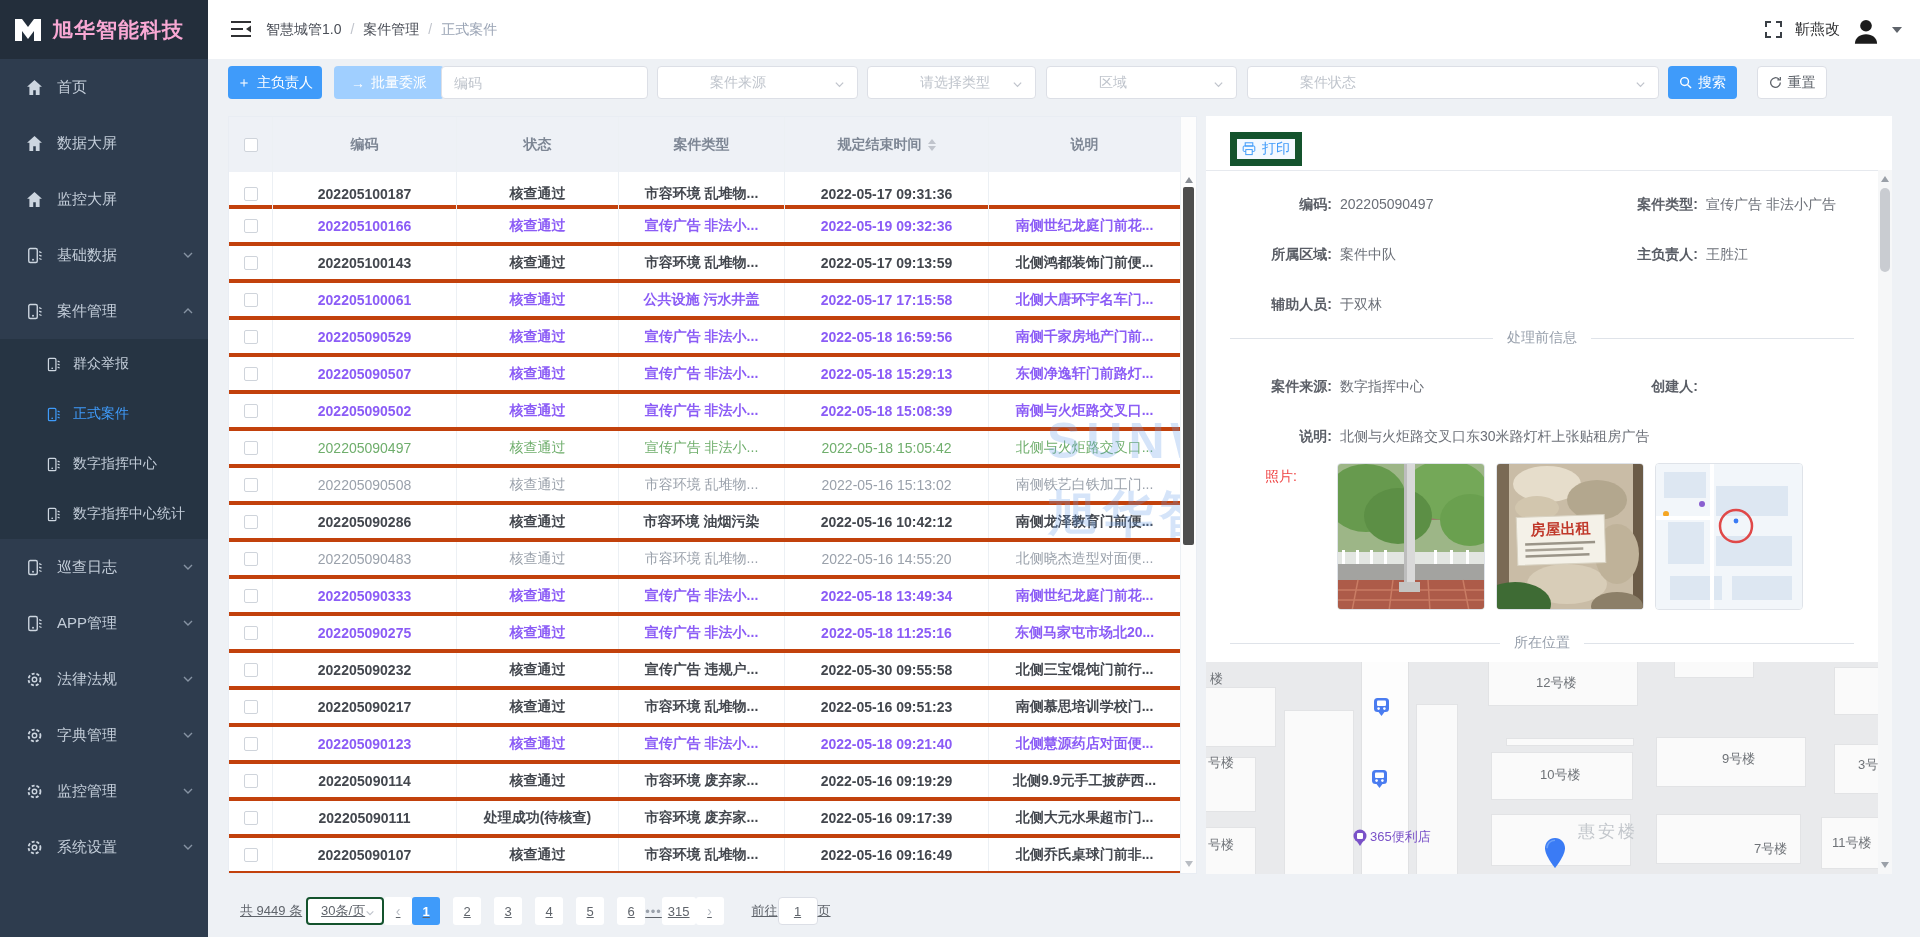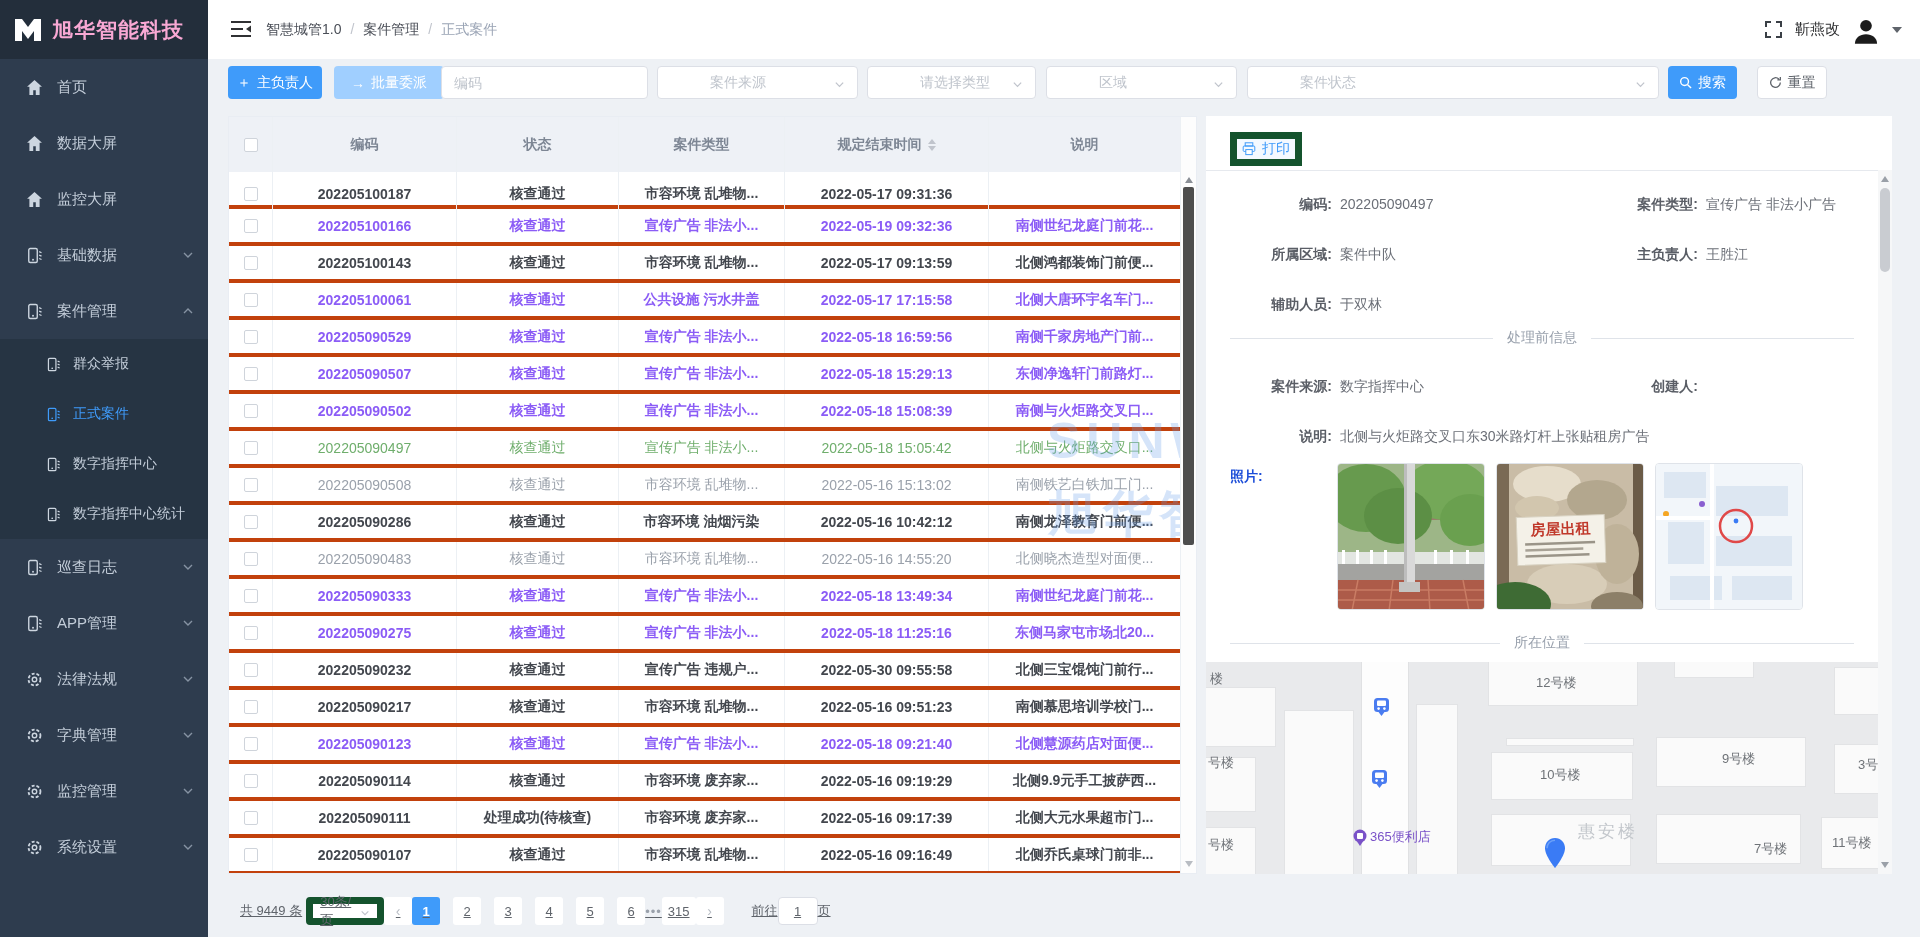--- a/index.html
+++ b/index.html
@@ -80,21 +80,21 @@
   .d-topline { position:absolute; left:0; top:54px; width:672px; height:1px; background:#e6e9ee; }
   .d-row { position:absolute; left:0; width:660px; display:grid; grid-template-columns:102px 230px 120px auto; column-gap:8px; padding-left:24px; font-size:14px; align-items:start; }
   .dl { font-weight:bold; color:#5a5e66; text-align:right; }
   .dv { color:#6b6f77; }
   .d-row .span2 { grid-column:2 / 5; }
   .sect { position:absolute; left:24px; width:624px; display:flex; align-items:center; gap:14px; color:#98a0ac; font-size:14px; }
   .sect::before, .sect::after { content:""; flex:1; height:1px; background:#dfe3e9; }
   .photos { position:absolute; left:131px; top:347px; display:flex; gap:11px; }
   .photo { width:148px; height:147px; border-radius:4px; border:1px solid #dfe3e9; overflow:hidden; background:#fff; }
   .photo svg { display:block; }
-  .photo-label { position:absolute; left:24px; top:352px; width:102px; text-align:left; font-weight:bold; color:#1d4ed8; }
+  .photo-label { position:absolute; left:24px; top:352px; width:102px; text-align:center; font-weight:normal; color:#ef4444; }
 
   .d-scroll { position:absolute; right:0; top:54px; width:14px; height:704px; background:#f6f7f8; }
   .d-arrow { position:absolute; left:3px; width:0; height:0; border-left:4px solid transparent; border-right:4px solid transparent; }
   .d-arrow.up { top:6px; border-bottom:6px solid #9aa0a8; }
   .d-arrow.dn { bottom:6px; border-top:6px solid #9aa0a8; }
   .d-thumb { position:absolute; left:2px; top:18px; width:10px; height:84px; background:#c9ccd1; border-radius:5px; }
 
   
   .map { position:absolute; left:0; top:546px; width:672px; height:212px; background:#e9eaec; overflow:hidden; }
   .map .bld { position:absolute; background:#fafafa; border:1px solid #e2e3e5; }
@@ -104,21 +104,21 @@
   .m-store { position:absolute; left:147px; top:166px; display:flex; align-items:center; gap:3px; color:#7a52c8; font-size:13px; white-space:nowrap; }
   .bus { position:absolute; width:15px; height:18px; }
   .pin { position:absolute; left:338px; top:176px; width:22px; height:30px; }
 
   
   .pager { position:absolute; left:240px; top:896px; height:30px; display:flex; align-items:center; gap:0; font-size:13px; color:#5f646b;text-decoration:underline; }
   .pg, .pg-nav { min-width:28px; height:28px; background:#fff; border:none; border-radius:3px; font-size:13px; color:#5f646b; cursor:pointer; display:flex; align-items:center; justify-content:center; font-family:inherit; padding:0 6px; }
   .pg.active { background:#3f9bfa; color:#fff; font-weight:bold; }
   .pg-nav { color:#b7bcc4; font-size:14px; }
   .pg-dots { color:#9aa1ab; letter-spacing:1px; }
-  .psize { width:78px; height:28px; background:#fff; border:7px solid #14532d; border-radius:4px; display:flex; align-items:center; justify-content:flex-end; padding:0 7px; cursor:pointer; font-size:13px; color:#5f646b; }
+  .psize { width:78px; height:28px; background:#fff; border:2px solid #14532d; border-radius:4px; display:flex; align-items:center; justify-content:flex-end; padding:0 7px; cursor:pointer; font-size:13px; color:#5f646b; }
   .goto-input { width:40px; height:28px; border:1px solid #dcdfe6; border-radius:4px; text-align:center; font-size:13px; color:#5f646b; background:#fff; }
   .pages-wrap { display:flex; gap:13px; }
 </style>
 </head>
 <body>
 
 <aside class="sidebar">
   <div class="logo">
     <span style="display:inline-flex;width:30px;height:26px;">
       <svg viewBox="0 0 30 26">

